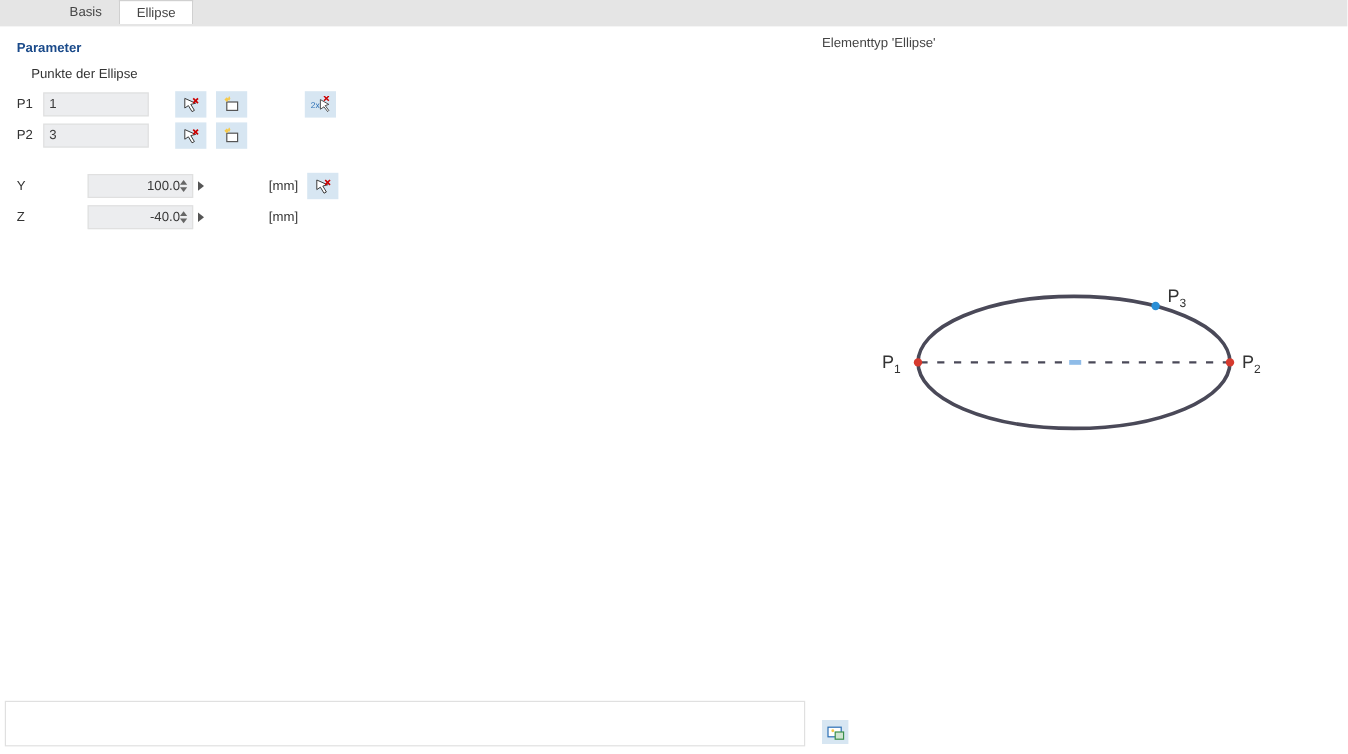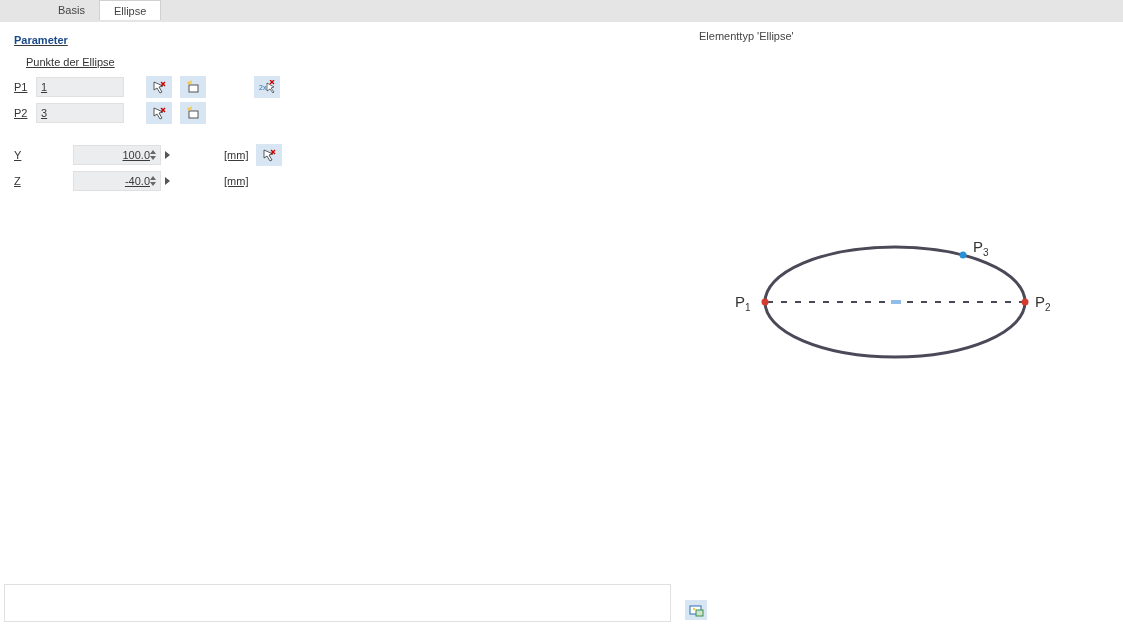--- a/index.html
+++ b/index.html
@@ -39,21 +39,20 @@
   }
   .left-col {
     width: 675px;
     display: flex;
     flex-direction: column;
   }
   .panel {
     background: #ffffff;
     margin: 4px;
     padding: 8px 10px;
-    text-decoration: underline;
   }
   .panel.main {
     flex: 1 1 auto;
     height: 548px;
   }
   .panel.bottom {
     height: 38px;
     border: 1px solid #e0e0e0;
   }
   .panel-title {
@@ -135,21 +134,20 @@
 
   
   .right-col {
     flex: 1;
     position: relative;
     padding: 8px 10px;
   }
   .preview-title {
     color: #444;
     font-size: 11px;
-    margin-left: 14px;
   }
   .preview-area {
     position: absolute;
     top: 30px; left: 0; right: 0; bottom: 34px;
   }
   .corner-icon {
     position: absolute;
     left: 10px;
     bottom: 6px;
     width: 22px;

